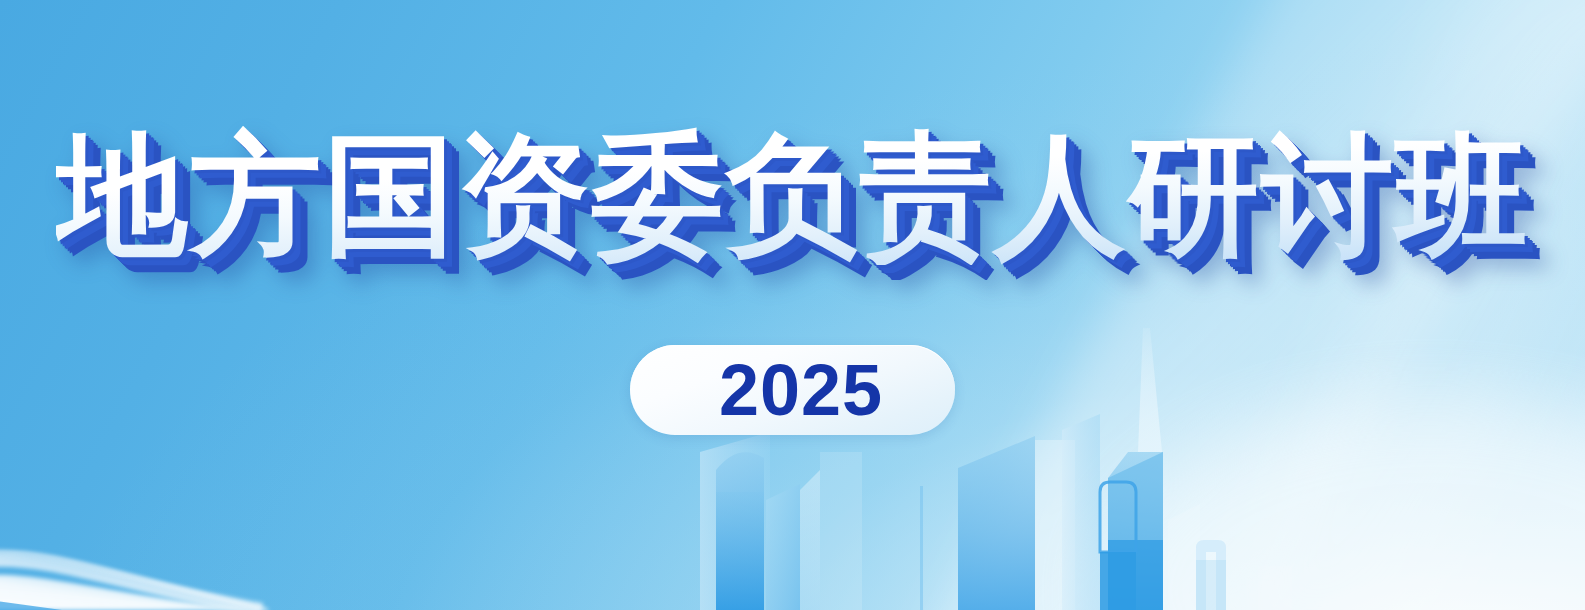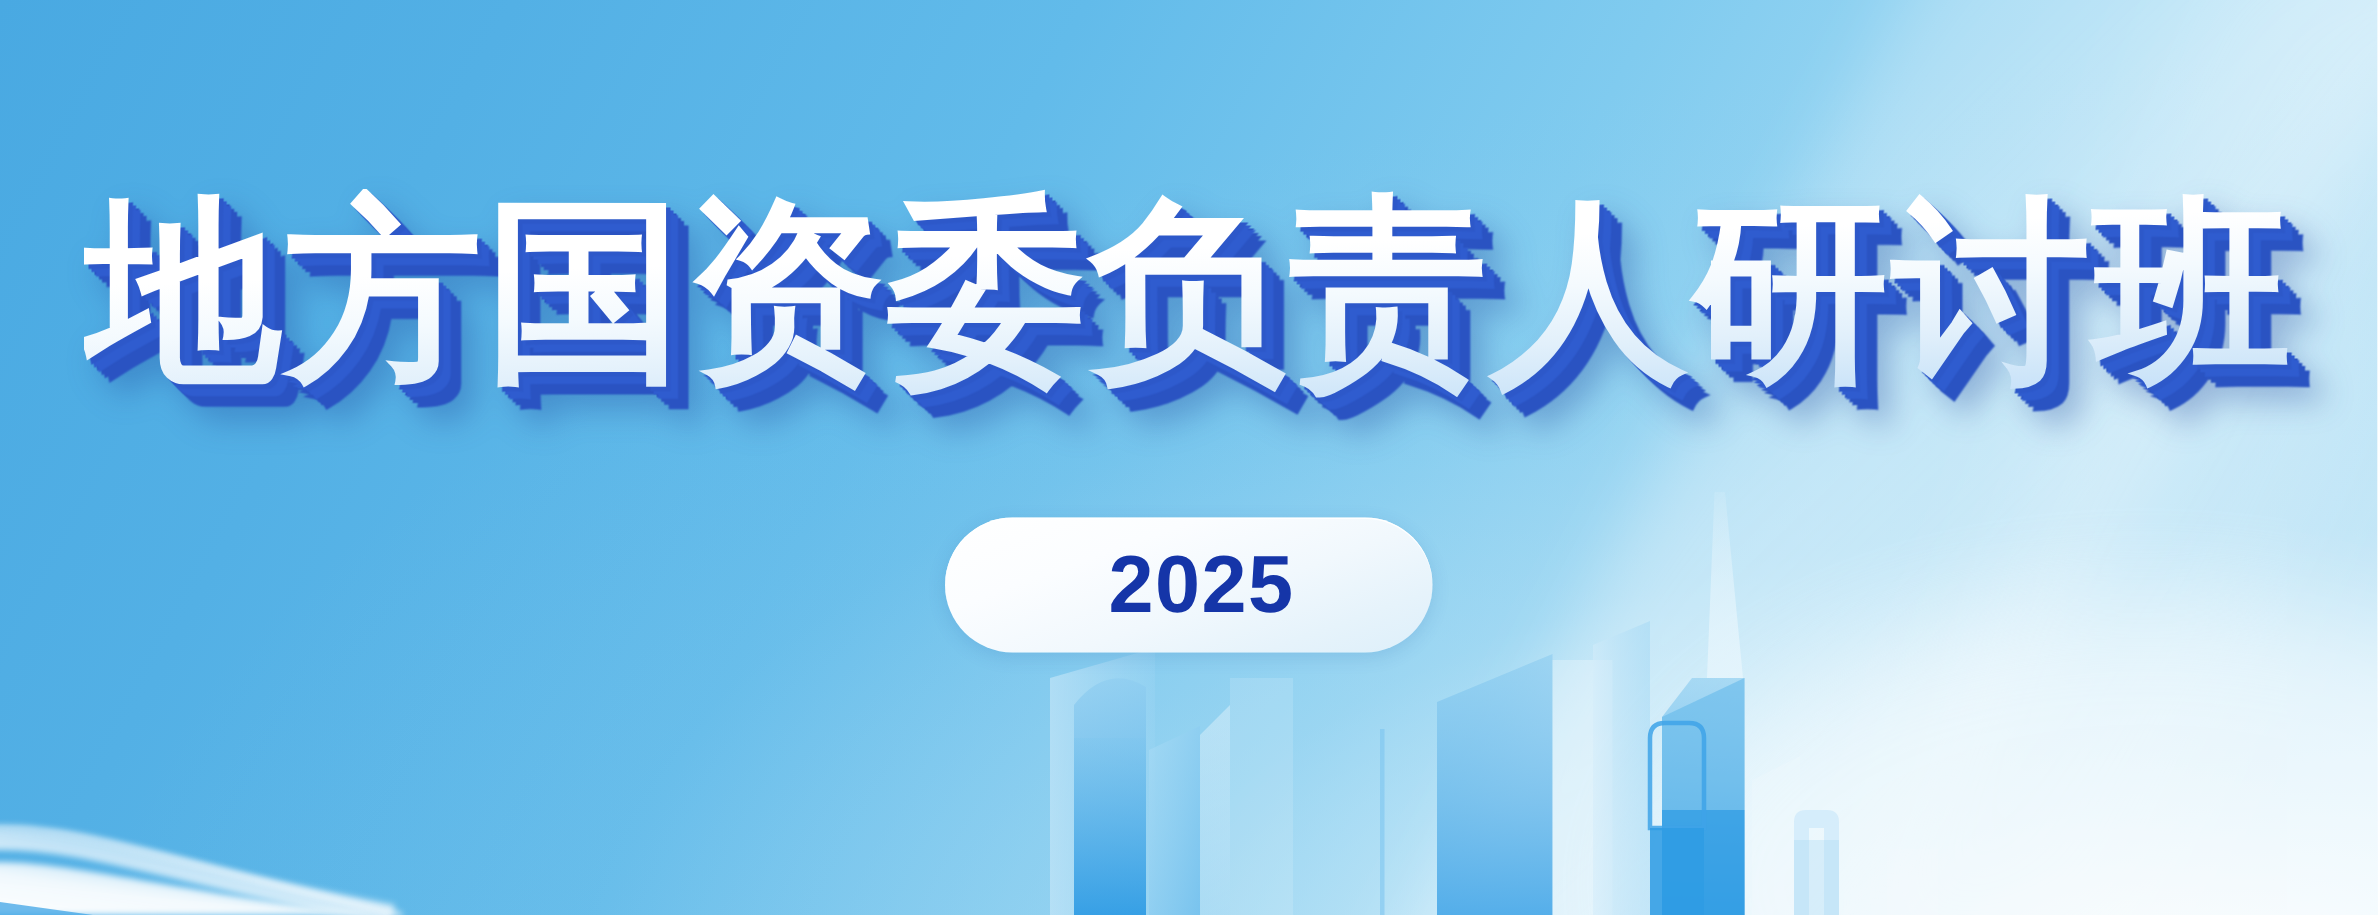--- a/index.html
+++ b/index.html
@@ -72,21 +72,21 @@
     width: 325px;
     height: 90px;
     border-radius: 48px;
     background: linear-gradient(160deg, #ffffff 0%, #fbfdff 30%, #f1f8fd 58%, #e6f3fb 80%, #ddeffa 100%);
     box-shadow:
       0 3px 12px rgba(35,95,170,0.16),
       inset 0 1px 0 rgba(255,255,255,0.95);
   }
   #year-text {
     font-family: "Liberation Sans", "DejaVu Sans", sans-serif;
-    font-size: 54px;
+    font-size: 72px;
     font-weight: 700;
     letter-spacing: 1px;
     color: #1535a8;
     line-height: 1;
     user-select: none;
     margin-left: 17px;
   }
 </style>
 </head>
 <body>

